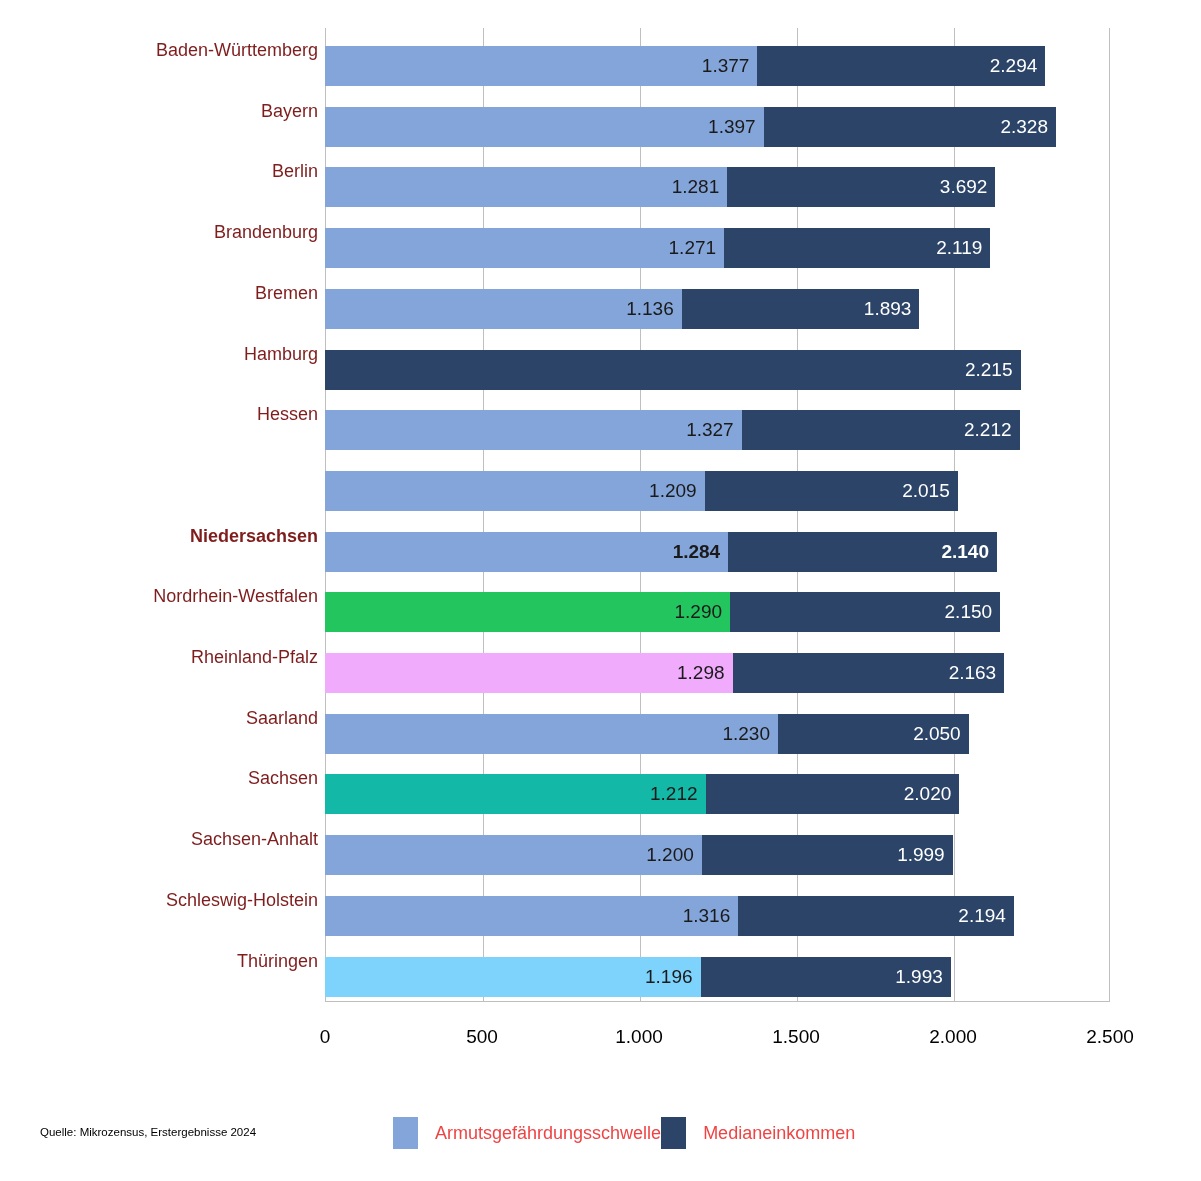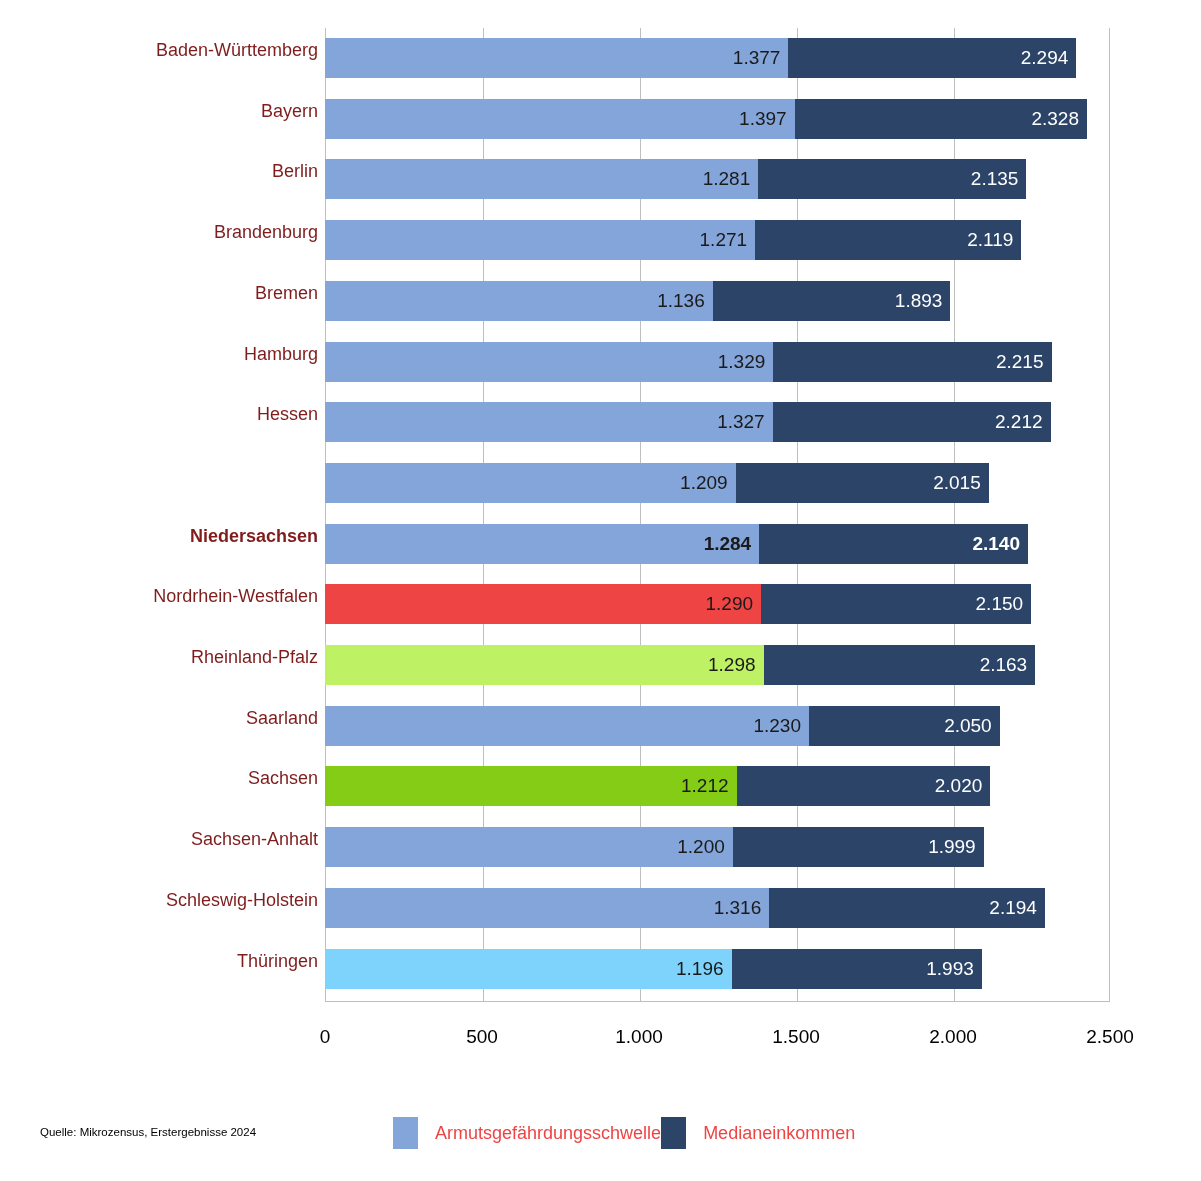--- a/index.html
+++ b/index.html
@@ -69,23 +69,22 @@
     line-height: 40px;
     font-size: 18px;
     white-space: nowrap;
     text-align: right;
     color: #7f1d1d;
   }
   .row.highlight .cat-label { font-weight: bold; }
 
   .bar {
     position: absolute;
-    top: 8px;
-    height: 40px;
-    padding-left: 31px;
+    top: 16px;
+    height: 40px;
   }
   .bar.light { background: #84A5D9; }
   .bar.dark  { background: #2B4468; }
 
   .bar-value {
     position: absolute;
     right: 8px;
     top: 0;
     height: 40px;
     line-height: 40px;
@@ -178,21 +177,21 @@
         <div class="bar dark" style="left: 325px; width: 730.992px; background: rgb(43, 68, 104);">
           <span class="bar-value">2.328</span>
         </div>
         <div class="bar light" style="left: 325px; width: 438.658px; background: rgb(132, 165, 217); text-align: right;">
           <span class="bar-value">1.397</span>
         </div>
       </div>
       <div class="row" style="top: 151.4px;">
         <div class="cat-label">Berlin</div>
         <div class="bar dark" style="left: 325px; width: 670.39px; background: rgb(43, 68, 104);">
-          <span class="bar-value">2.135</span>
+          <span class="bar-value">3.692</span>
         </div>
         <div class="bar light" style="left: 325px; width: 402.234px; background: rgb(132, 165, 217);">
           <span class="bar-value">1.281</span>
         </div>
       </div>
       <div class="row" style="top: 212.1px;">
         <div class="cat-label">Brandenburg</div>
         <div class="bar dark" style="left: 325px; width: 665.366px; background: rgb(43, 68, 104);">
           <span class="bar-value">2.119</span>
         </div>
@@ -207,23 +206,20 @@
         </div>
         <div class="bar light" style="left: 325px; width: 356.704px; background: rgb(132, 165, 217);">
           <span class="bar-value">1.136</span>
         </div>
       </div>
       <div class="row" style="top: 333.5px;">
         <div class="cat-label">Hamburg</div>
         <div class="bar dark" style="left: 325px; width: 695.51px; background: rgb(43, 68, 104);">
           <span class="bar-value">2.215</span>
         </div>
-        <div class="bar light" style="left: 325px; width: 417.306px; background: rgb(132, 165, 217);">
-          <span class="bar-value">1.329</span>
-        </div>
       </div>
       <div class="row" style="top: 394.2px;">
         <div class="cat-label">Hessen</div>
         <div class="bar dark" style="left: 325px; width: 694.568px; background: rgb(43, 68, 104);">
           <span class="bar-value">2.212</span>
         </div>
         <div class="bar light" style="left: 325px; width: 416.678px; background: rgb(132, 165, 217);">
           <span class="bar-value">1.327</span>
         </div>
       </div>
@@ -242,48 +238,48 @@
         </div>
         <div class="bar light" style="left: 325px; width: 403.176px; background: rgb(132, 165, 217);">
           <span class="bar-value">1.284</span>
         </div>
       </div>
       <div class="row" style="top: 576.3px;">
         <div class="cat-label">Nordrhein-Westfalen</div>
         <div class="bar dark" style="left: 325px; width: 675.1px; background: rgb(43, 68, 104);">
           <span class="bar-value">2.150</span>
         </div>
-        <div class="bar light" style="left: 325px; width: 405.06px; background: #ef4444;">
+        <div class="bar light" style="left: 325px; width: 405.06px; background: #22c55e;">
           <span class="bar-value">1.290</span>
         </div>
       </div>
       <div class="row" style="top: 637px;">
         <div class="cat-label">Rheinland-Pfalz</div>
         <div class="bar dark" style="left: 325px; width: 679.182px; background: rgb(43, 68, 104);">
           <span class="bar-value">2.163</span>
         </div>
-        <div class="bar light" style="left: 325px; width: 407.572px; background: #bef264;">
+        <div class="bar light" style="left: 325px; width: 407.572px; background: #f0abfc;">
           <span class="bar-value">1.298</span>
         </div>
       </div>
       <div class="row" style="top: 697.7px;">
         <div class="cat-label">Saarland</div>
         <div class="bar dark" style="left: 325px; width: 643.7px; background: rgb(43, 68, 104);">
           <span class="bar-value">2.050</span>
         </div>
         <div class="bar light" style="left: 325px; width: 453px; background: rgb(132, 165, 217);">
           <span class="bar-value">1.230</span>
         </div>
       </div>
       <div class="row" style="top: 758.4px;">
         <div class="cat-label">Sachsen</div>
         <div class="bar dark" style="left: 325px; width: 634.28px; background: rgb(43, 68, 104);">
           <span class="bar-value">2.020</span>
         </div>
-        <div class="bar light" style="left: 325px; width: 380.568px; background: #84cc16;">
+        <div class="bar light" style="left: 325px; width: 380.568px; background: #14b8a6;">
           <span class="bar-value">1.212</span>
         </div>
       </div>
       <div class="row" style="top: 819.1px;">
         <div class="cat-label">Sachsen-Anhalt</div>
         <div class="bar dark" style="left: 325px; width: 627.686px; background: rgb(43, 68, 104);">
           <span class="bar-value">1.999</span>
         </div>
         <div class="bar light" style="left: 325px; width: 376.8px; background: rgb(132, 165, 217);">
           <span class="bar-value">1.200</span>

